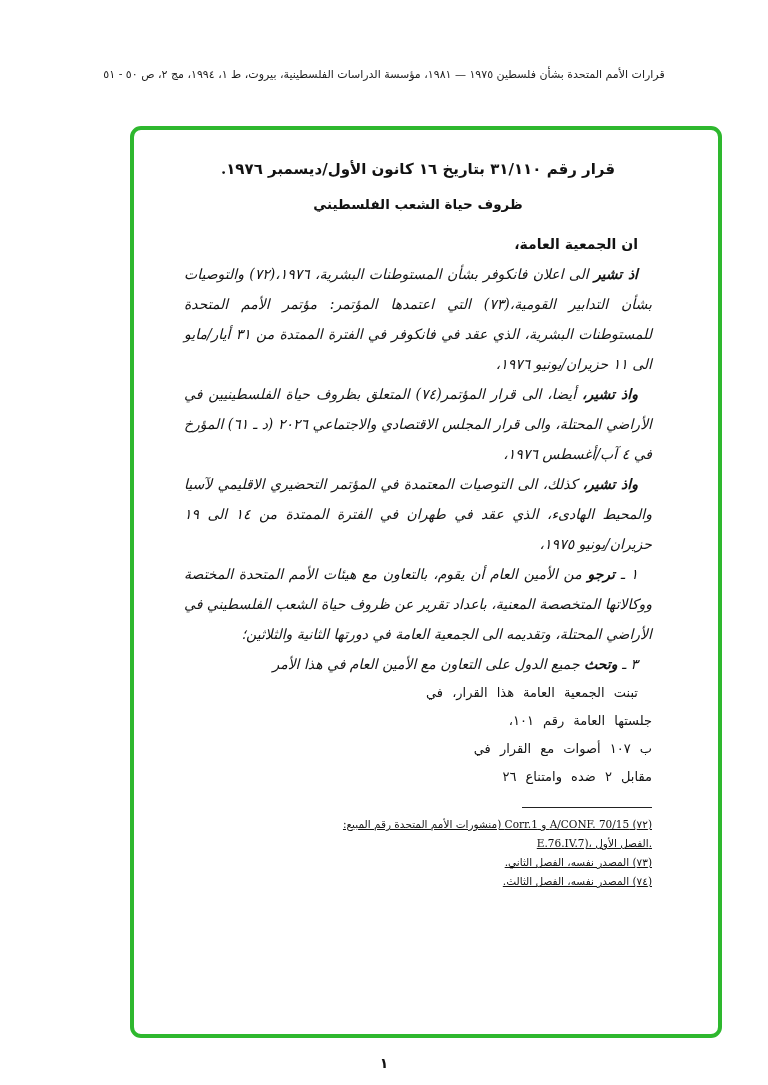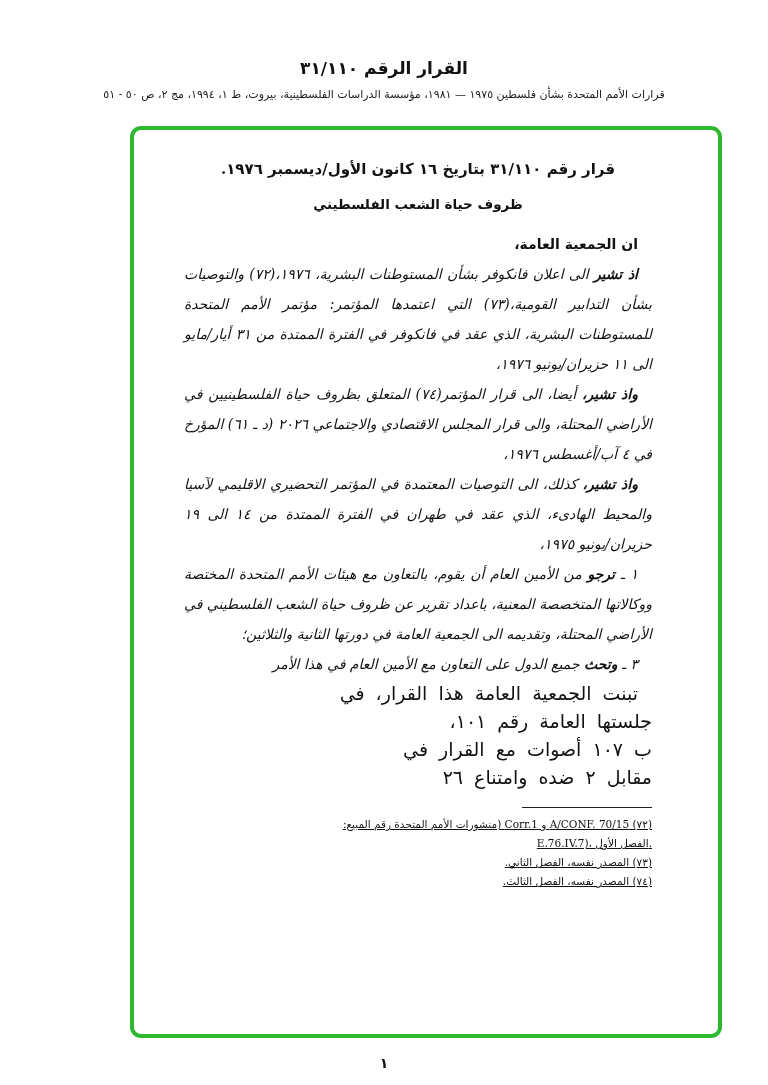--- a/index.html
+++ b/index.html
@@ -32,21 +32,21 @@
     font-size:14px; line-height:30px;
     text-align:justify;
   }
   .doc-title  { font-size:15px; font-weight:700; text-align:center; line-height:26px; margin-bottom:10px; }
   .doc-subtitle { font-size:13.5px; font-weight:700; text-align:center; line-height:24px; margin-bottom:13px; }
   .opening { font-weight:700; text-indent:14px; }
   .para { text-indent:14px;font-style:italic; }
   .para .lead { font-weight:700; }
 
   
-  .adoption { font-size:19px; letter-spacing:1.5px; word-spacing:5px; }
+  .adoption { font-size:13px; letter-spacing:1.5px; word-spacing:5px; }
   .adoption-line { line-height:28px; text-align:right; }
   .adoption-line.first { text-indent:14px; }
 
   
   .footnotes { margin-top:16px; font-size:10.5px; line-height:19px; text-align:right; letter-spacing:0; word-spacing:normal; }
   .fn-divider { width:130px; border-top:1.5px solid #222; margin-bottom:7px; }
   .fn-line { white-space:nowrap;text-decoration:underline; }
   .fn-cont { direction:ltr; text-align:right; padding-left:0; margin-left:8px; }
 
   
@@ -54,21 +54,20 @@
     position:absolute; bottom:14px; left:0; right:0;
     text-align:center; font-size:14px; font-weight:700;
   }
 </style>
 </head>
 <body>
 
 <div class="page">
 
   <header class="page-header">
-    <div class="header-title">القرار الرقم ٣١/١١٠</div>
     <div class="header-source">قرارات الأمم المتحدة بشأن فلسطين ١٩٧٥ — ١٩٨١، مؤسسة الدراسات الفلسطينية، بيروت، ط ١، ١٩٩٤، مج ٢، ص ٥٠ - ٥١</div>
   </header>
 
   <div class="frame">
     <div class="doc">
 
       <h1 class="doc-title">قرار رقم ٣١/١١٠ بتاريخ ١٦ كانون الأول/ديسمبر ١٩٧٦.</h1>
       <h2 class="doc-subtitle">ظروف حياة الشعب الفلسطيني</h2>
       <p class="opening">ان الجمعية العامة،</p>
 

